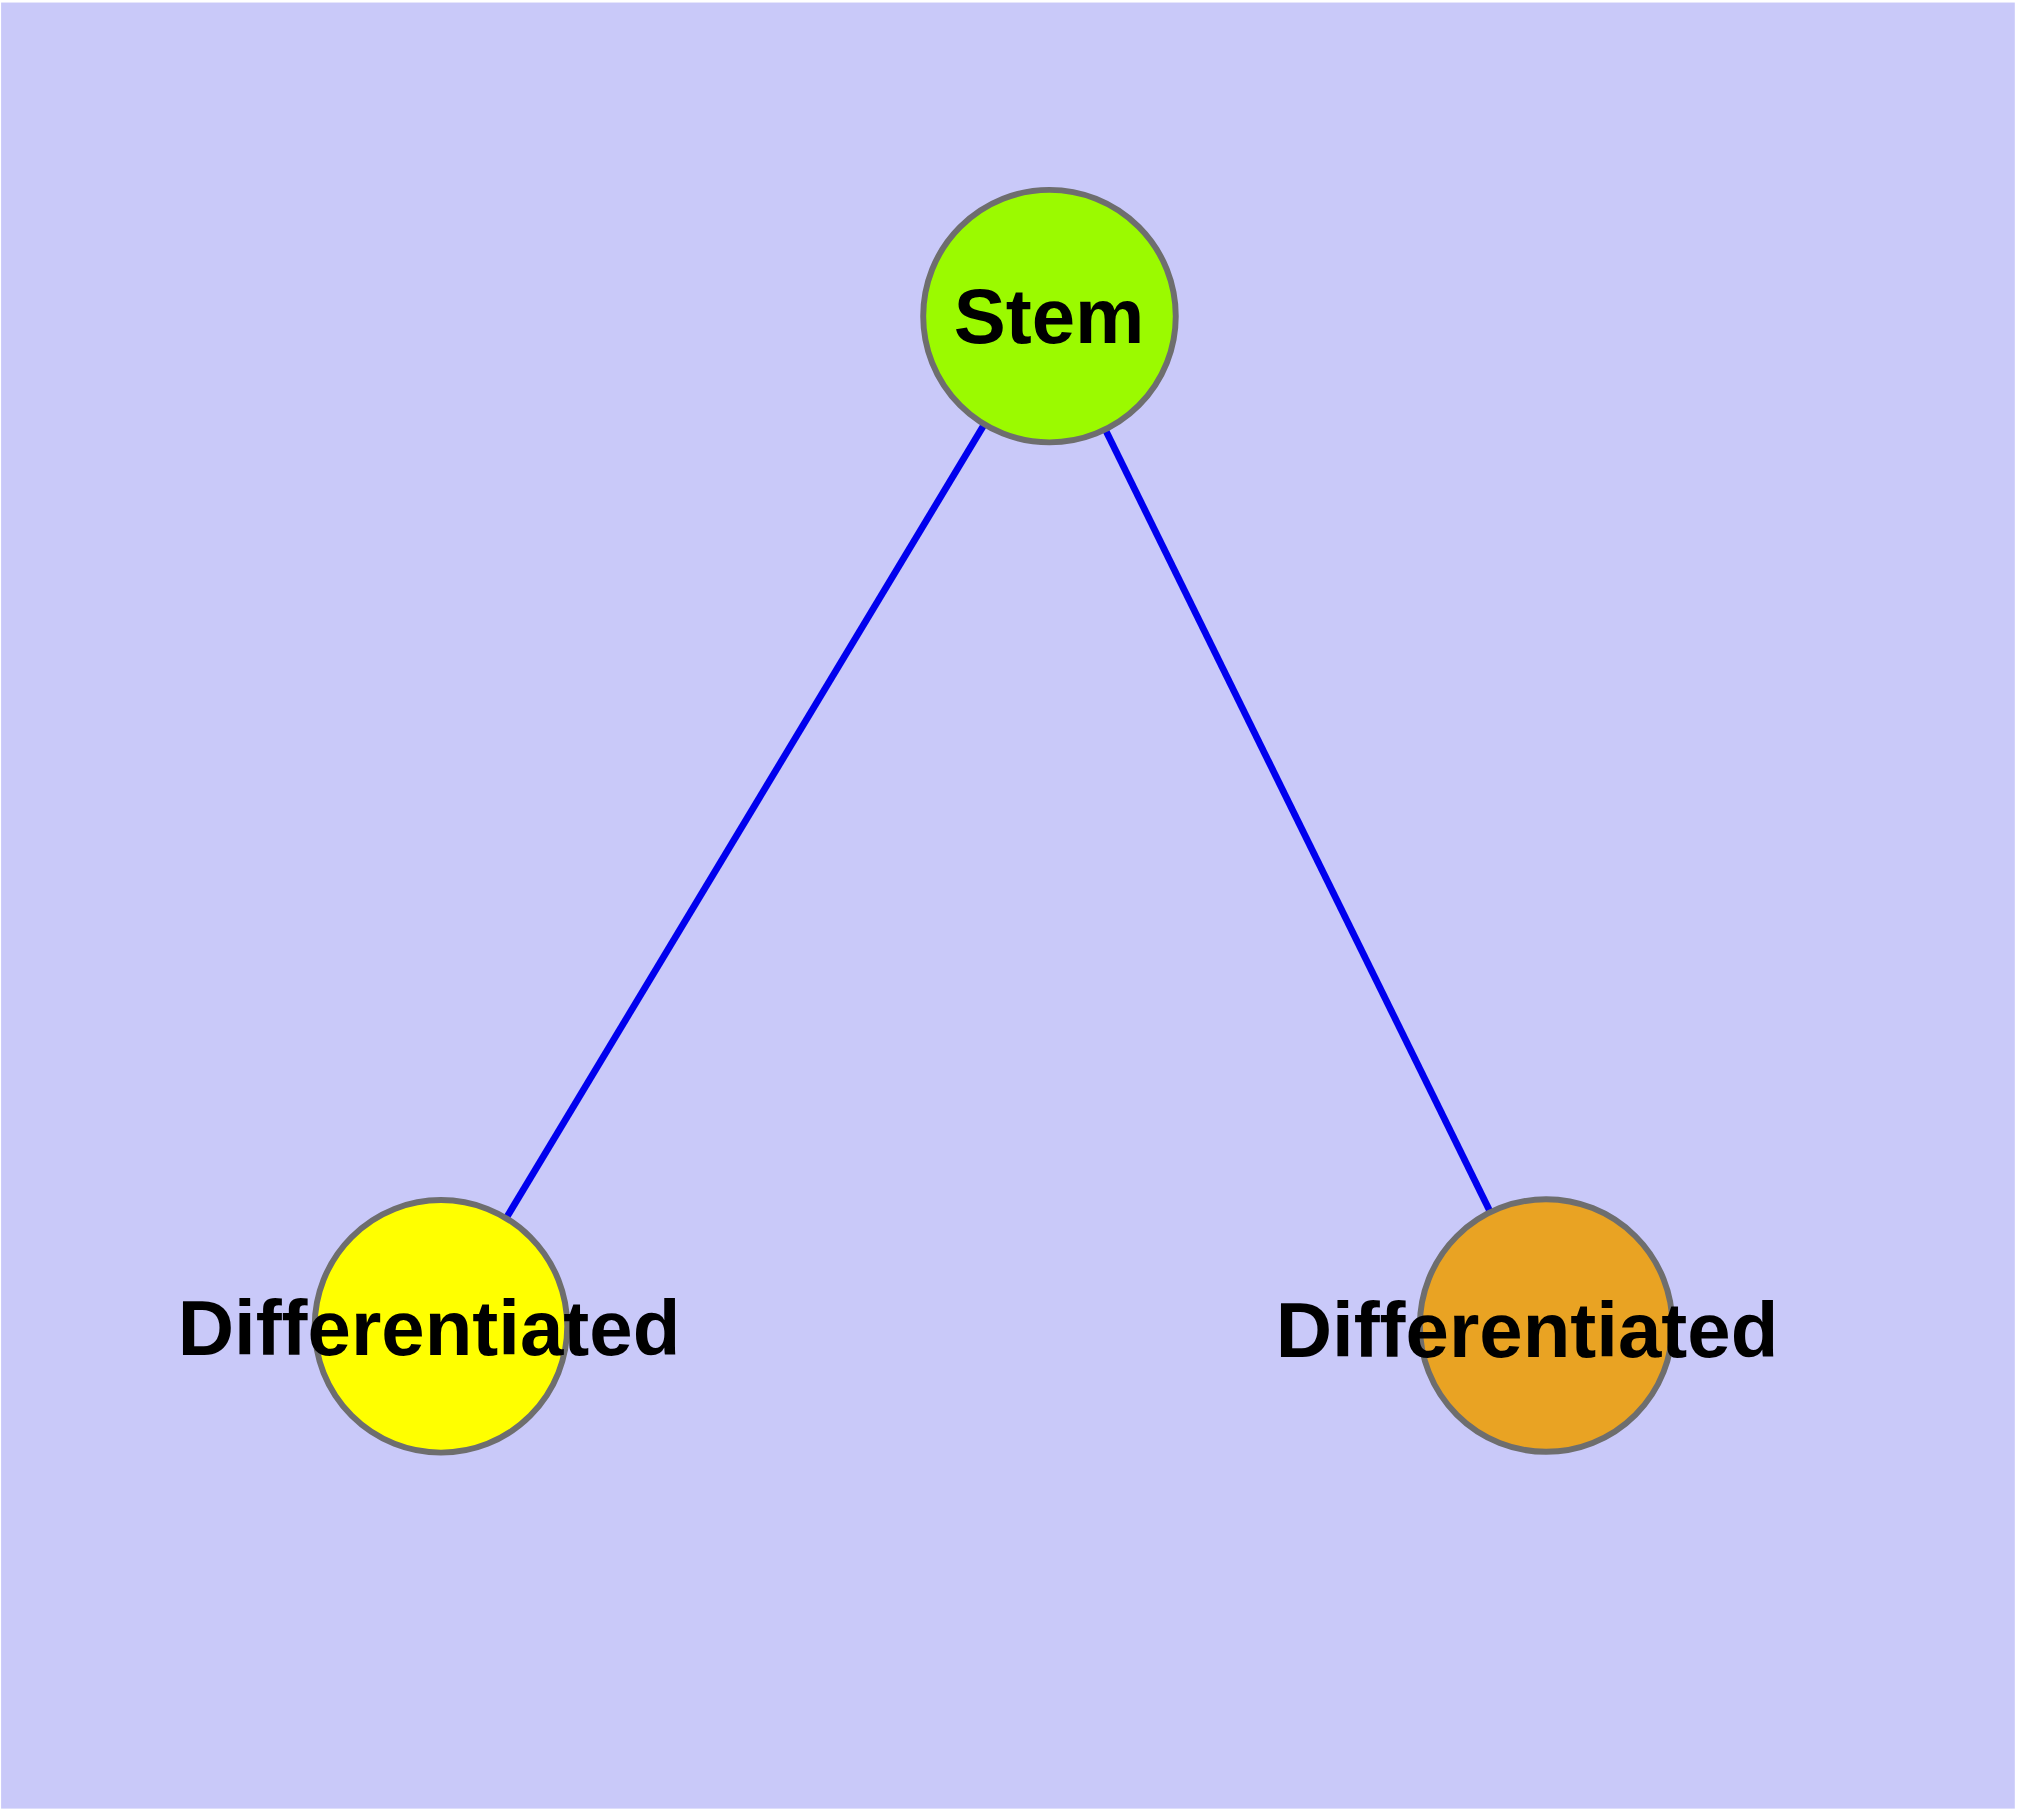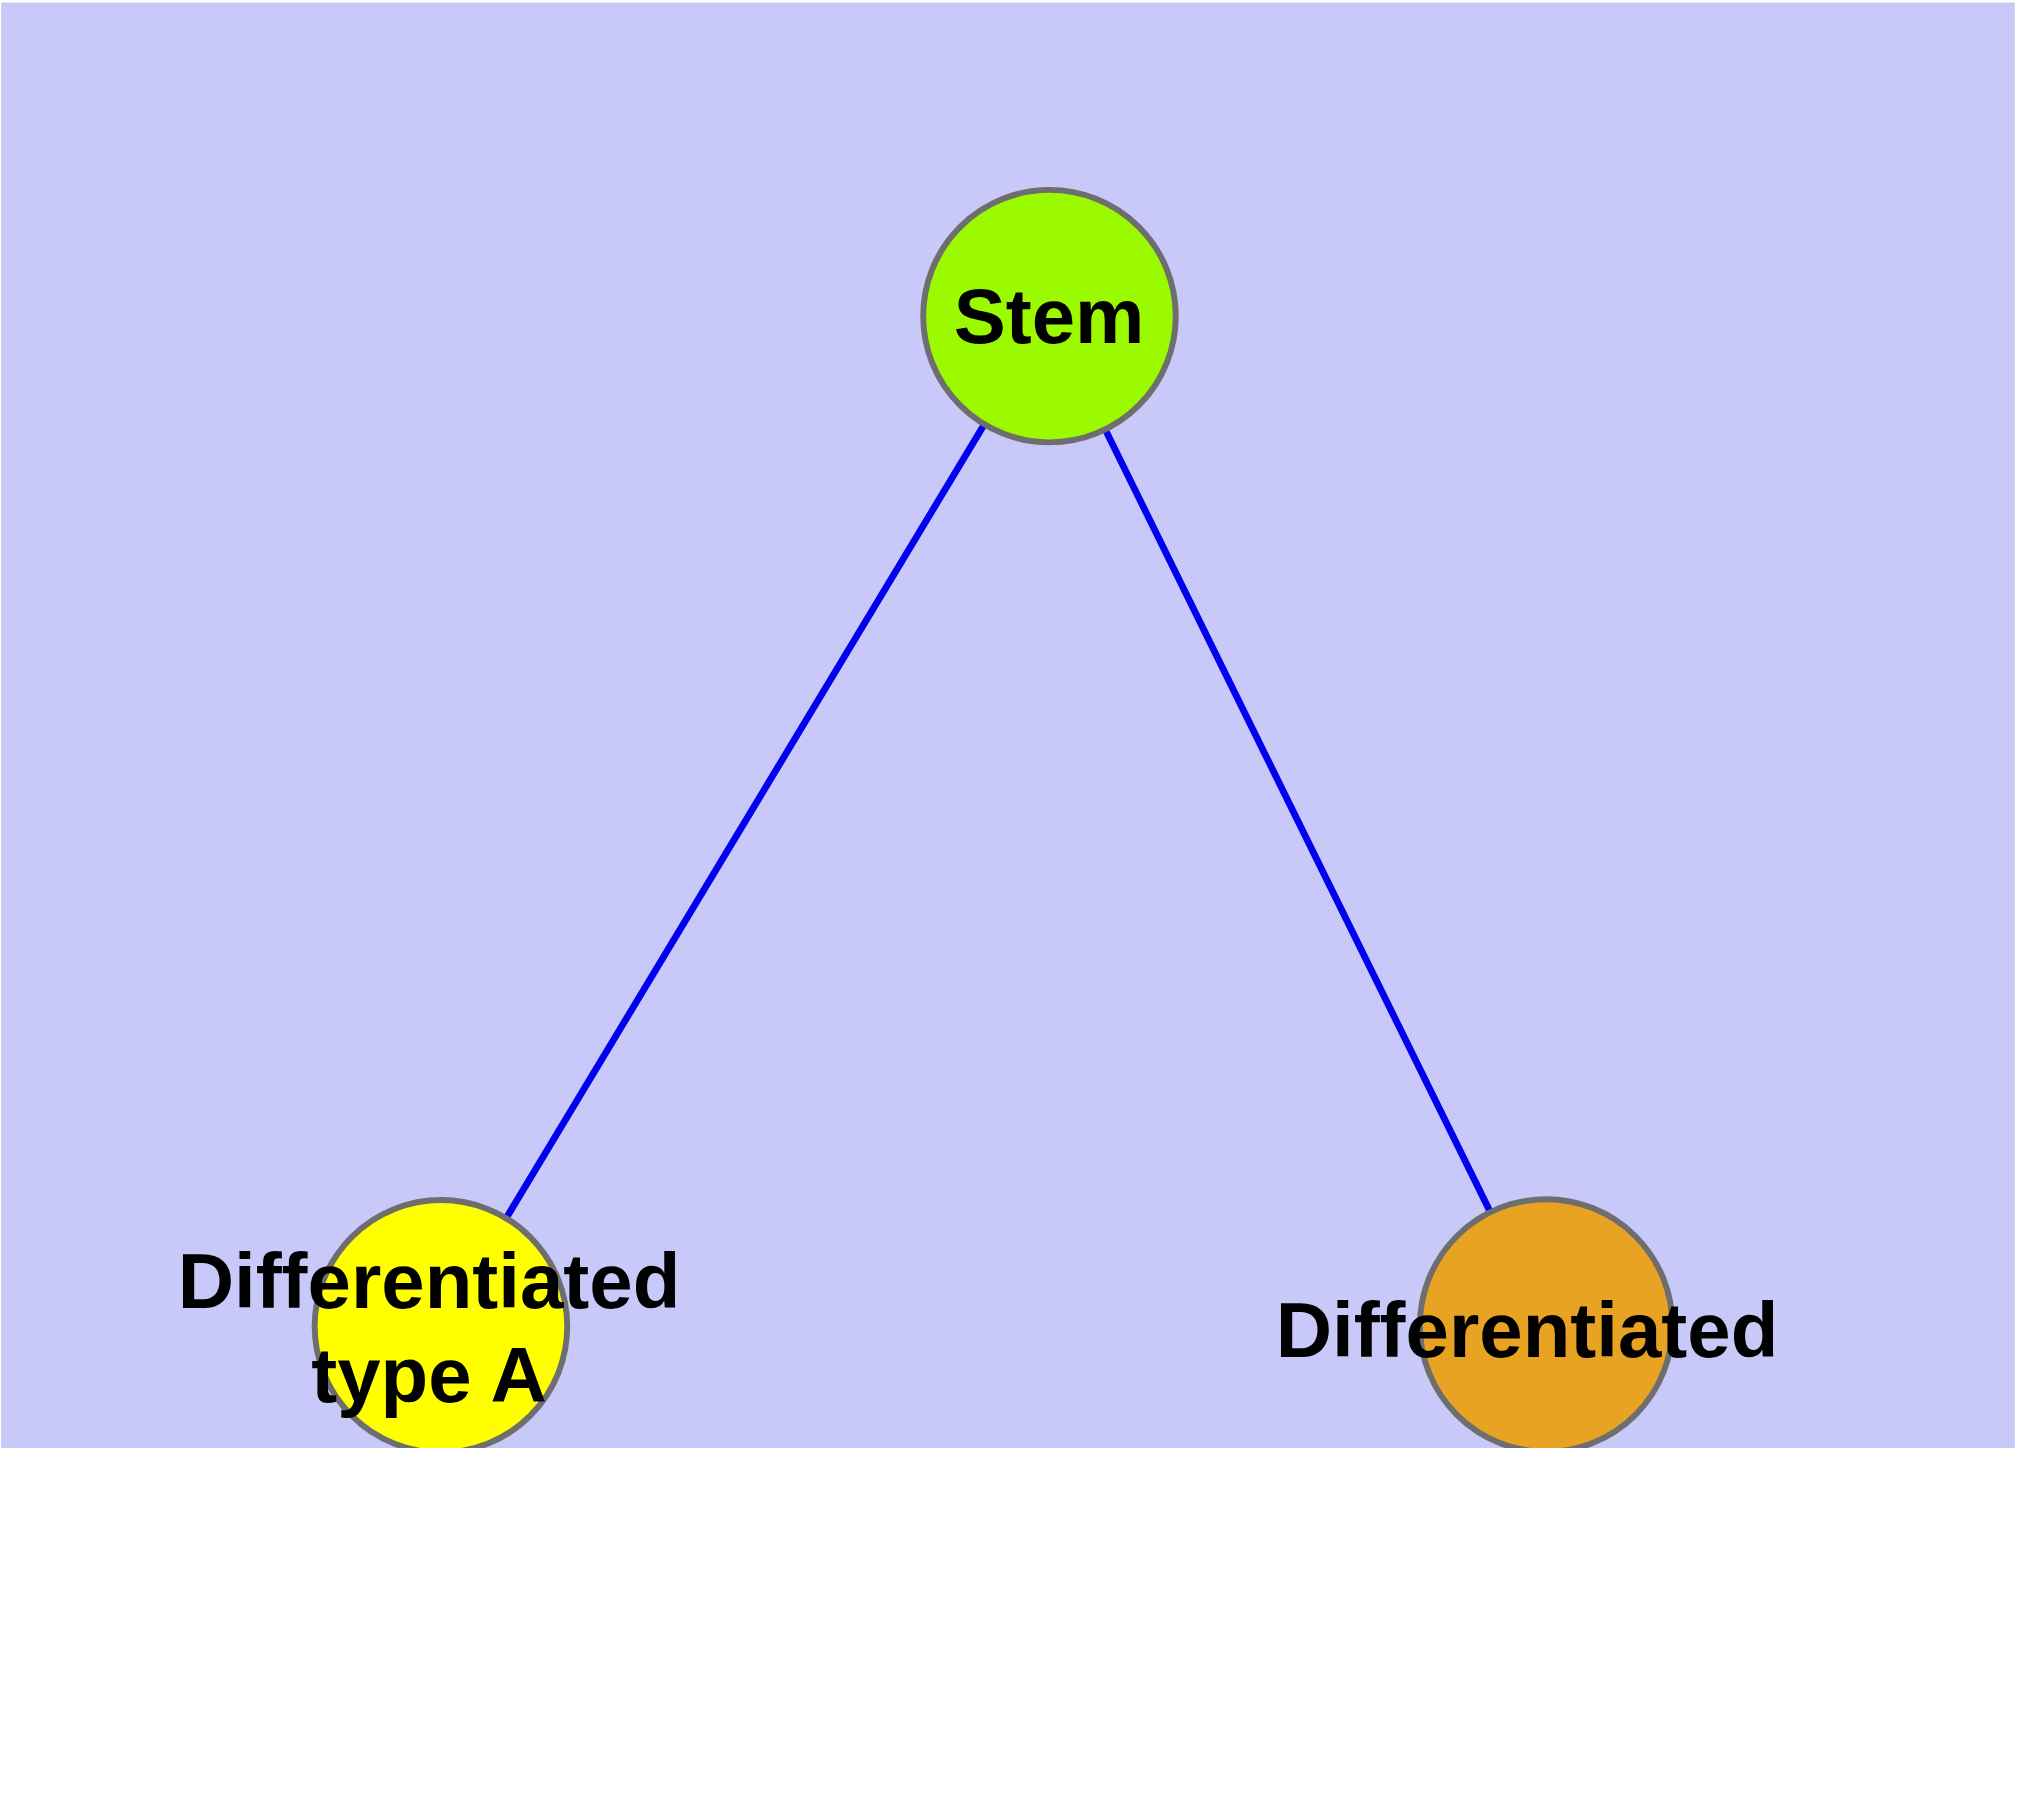--- a/index.html
+++ b/index.html
@@ -3,21 +3,21 @@
 <meta charset="utf-8">
 <style>
   html, body {
     margin: 0;
     padding: 0;
     background: #ffffff;
   }
   .page {
     position: relative;
     width: 2021px;
-    height: 1448px;
+    height: 1812px;
     background: #ffffff;
     overflow: hidden;
     font-family: "Liberation Sans", sans-serif;
   }
   .graph {
     position: absolute;
     left: 0;
     top: 0;
     width: 2021px;
     height: 1812px;
@@ -59,21 +59,20 @@
 
     <circle cx="520" cy="1565" r="149" class="node" fill="#ffff00" stroke="#6e6e6e"></circle>
 
     <circle cx="1824" cy="1564" r="149" class="node" fill="#e9a323" stroke="#6e6e6e"></circle>
   </svg>
 
   <div class="label" style="left:1049px; top:317px;">Stem</div>
 
   <div class="label" style="left:429px; top:1329px;">
     <div>Differentiated</div>
-    <div>type A</div>
   </div>
 
   <div class="label" style="left:1527px; top:1331px;">
     <div>Differentiated</div>
   </div>
 
 </div>
 
 
 </body></html>

